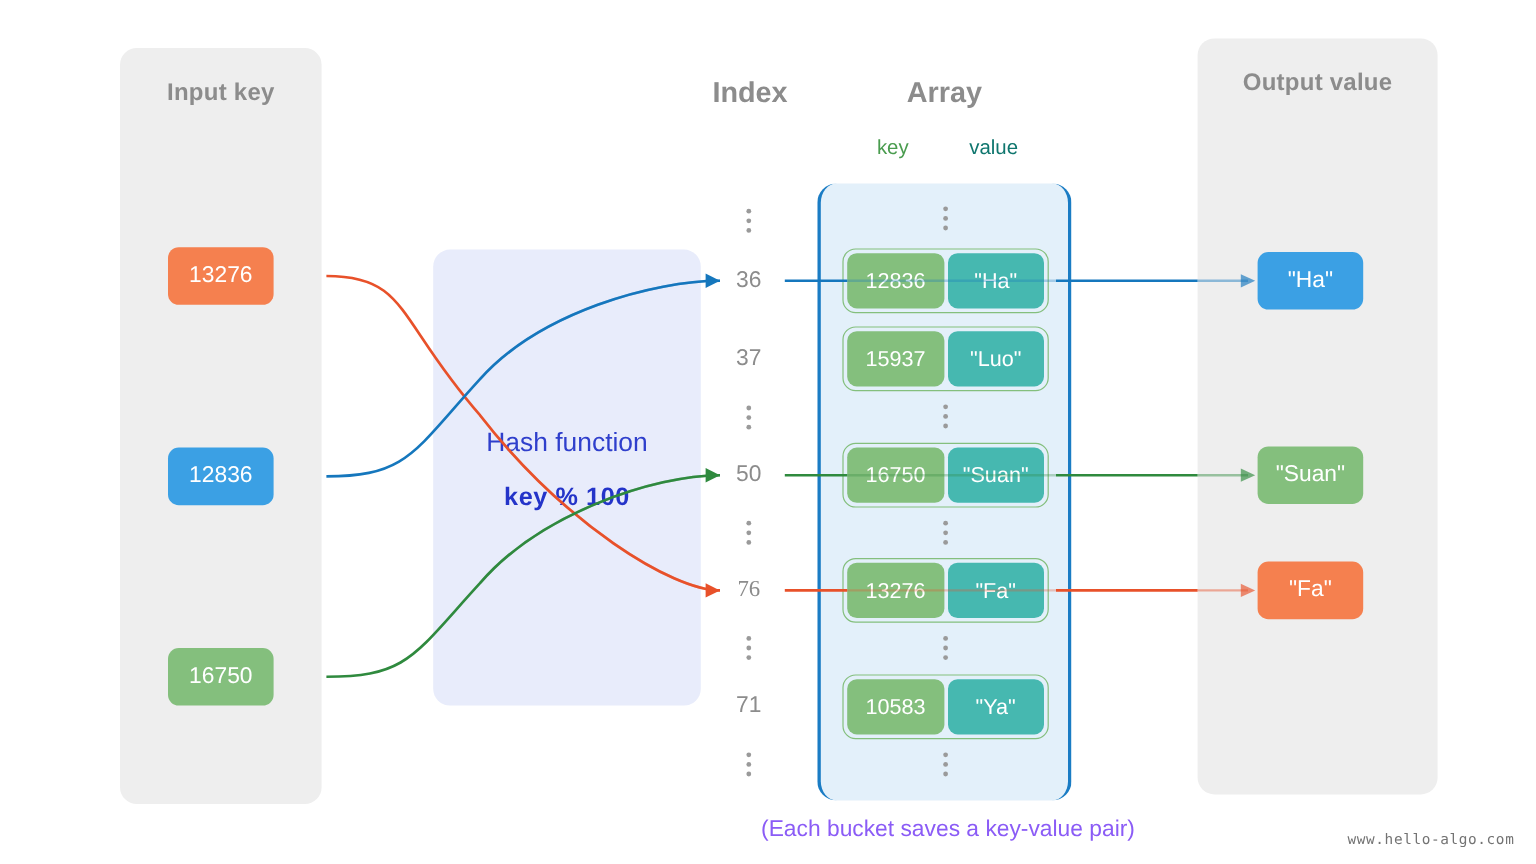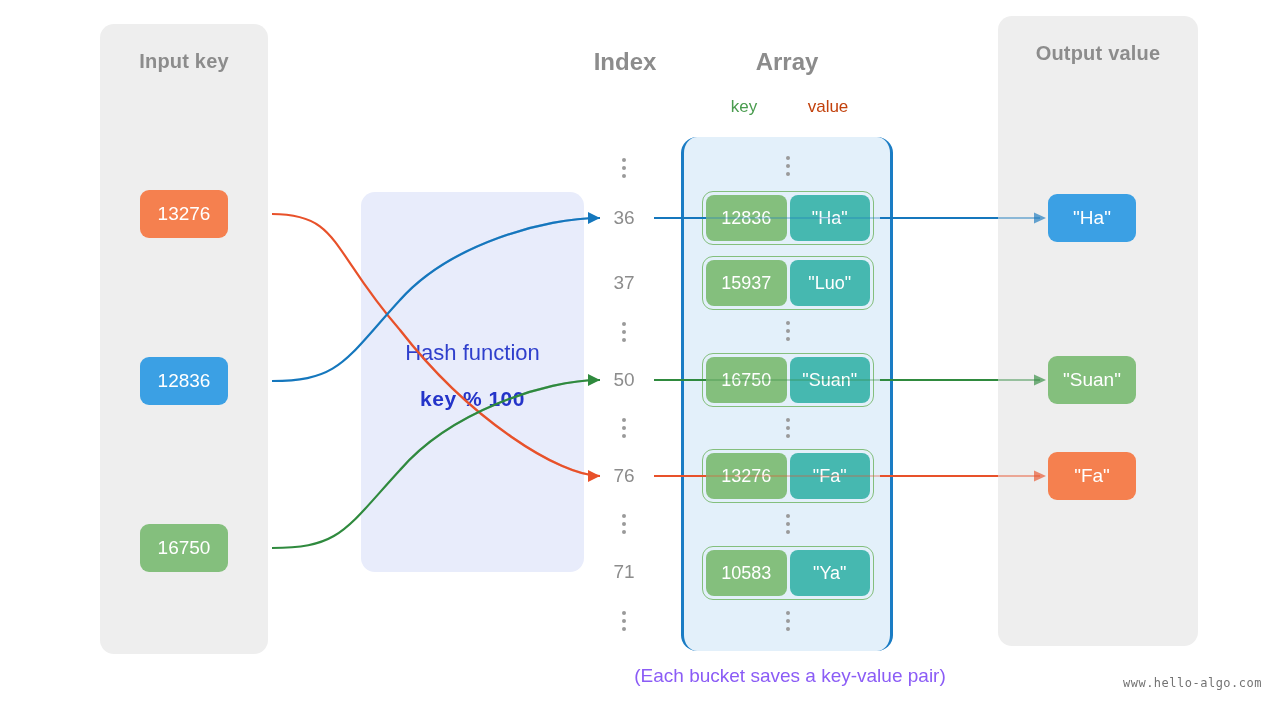--- a/index.html
+++ b/index.html
@@ -8,20 +8,21 @@
   }
   body {
     width: 1280px; height: 720px;
     font-family: "Liberation Sans", sans-serif;
     overflow: hidden;
   }
   #canvas {
     position: relative;
     width: 1280px; height: 580px;
     background: #ffffff;
+    margin-top: 16px;
   }
   .panel {
     position: absolute;
     background: #eeeeee;
     border-radius: 14px;
   }
   #input-panel  { left: 100px; top: 24px; width: 168px; height: 630px; }
   #output-panel { left: 998px; top: 16px; width: 200px; height: 630px; }
 
   .panel-title {
@@ -46,21 +47,21 @@
   #head-index { left: 566px; top: 48px; width: 118px; }
   #head-array { left: 707px; top: 48px; width: 160px; }
 
   .sub-head {
     position: absolute;
     font-size: 17px;
     text-align: center;
     white-space: nowrap;
   }
   #head-key   { left: 704px; top: 97px; width: 80px; color: #4a9c4f; text-align: center; }
-  #head-value { left: 788px; top: 97px; width: 80px; color: #c2410c; }
+  #head-value { left: 788px; top: 97px; width: 80px; color: #0f766e; }
 
   
   #hash-box {
     position: absolute;
     left: 361px; top: 192px;
     width: 198px; height: 380px;
     background: #e8ecfb;
     border-radius: 14px;
     padding-left: 25px;
   }
@@ -242,21 +243,21 @@
         <i></i>
         <i></i>
         <i></i>
       </div>
       <div class="idx" style="top: 369px;">50</div>
       <div class="vdots" style="left: 617px; top: 418px;">
         <i></i>
         <i></i>
         <i></i>
       </div>
-      <div class="idx" style="top: 465px;">76</div>
+      <div class="idx" style="top: 465px; font-family: Liberation Serif, serif;">76</div>
       <div class="vdots" style="left: 617px; top: 514px;">
         <i></i>
         <i></i>
         <i></i>
       </div>
       <div class="idx" style="top: 561px;">71</div>
       <div class="vdots" style="left: 617px; top: 611px;">
         <i></i>
         <i></i>
         <i></i>

